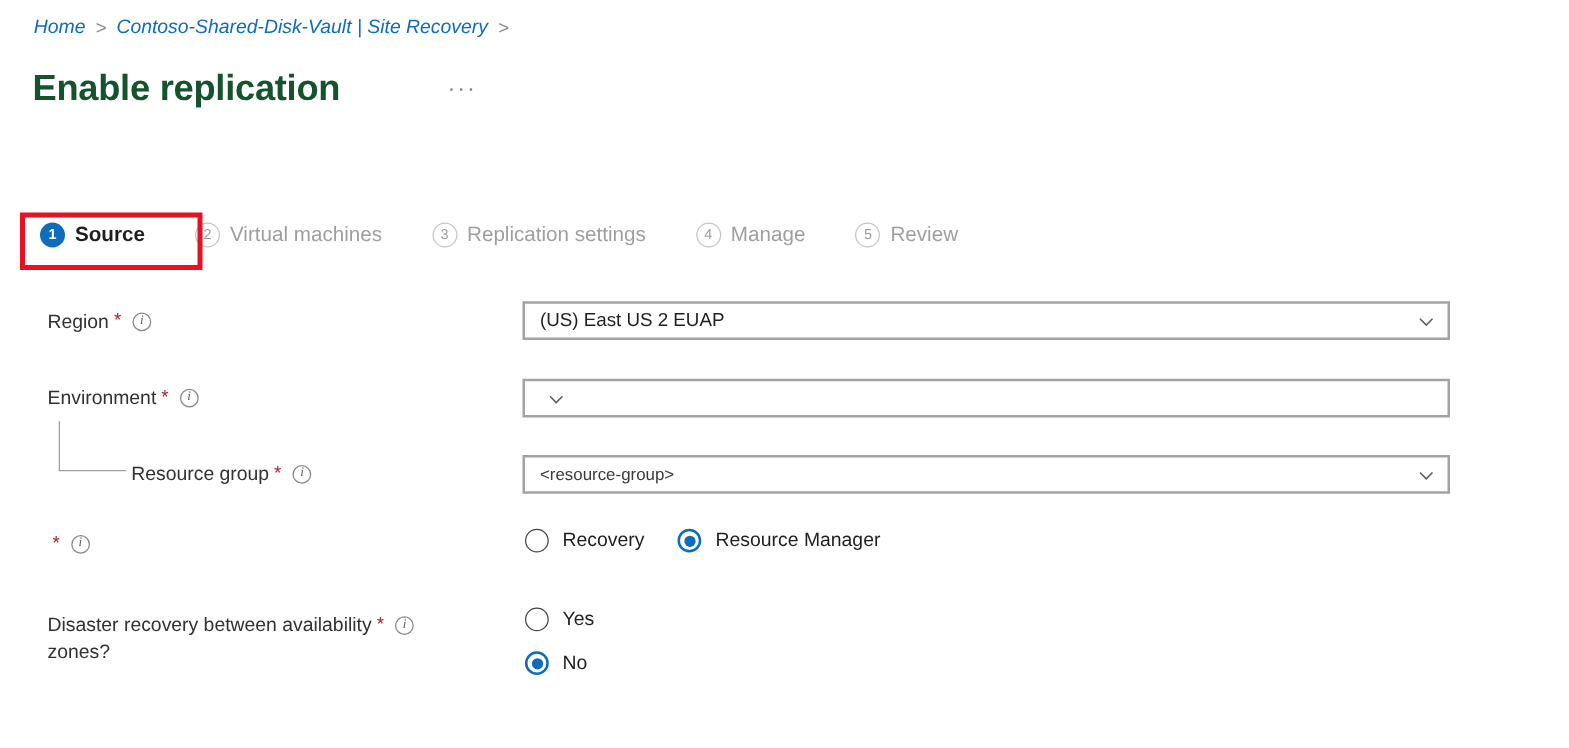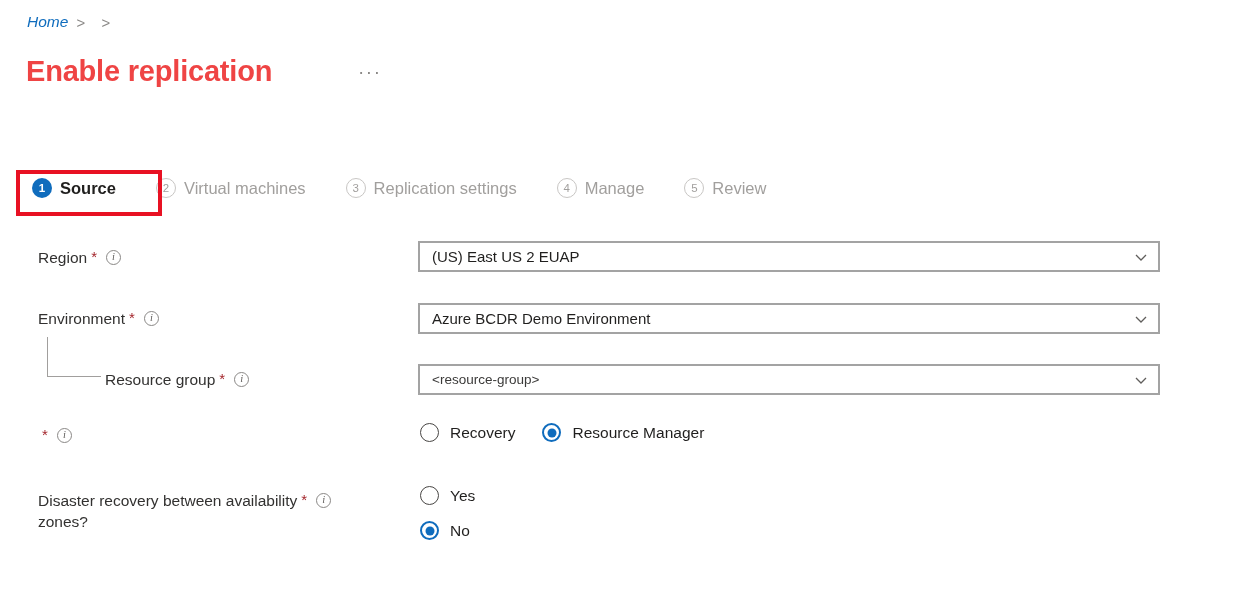--- a/index.html
+++ b/index.html
@@ -41,21 +41,21 @@
   }
 
   
   .page-title {
     position: absolute;
     left: 26px;
     top: 54px;
     font-size: 29px;
     font-weight: 600;
     letter-spacing: -0.2px;
-    color: #ef4444;
+    color: #14532d;
     line-height: 1.2;
   }
   .title-ellipsis {
     position: absolute;
     left: 358px;
     top: 62px;
     font-size: 19px;
     color: #8a8886;
     letter-spacing: 1.5px;
     cursor: pointer;
@@ -254,20 +254,21 @@
     color: #201f1e;
     white-space: nowrap;
   }
 </style>
 </head>
 <body>
 
 <div class="breadcrumb">
   <span class="crumb-link">Home</span>
   <span class="crumb-sep">&gt;</span>
+  <span class="crumb-link">Contoso-Shared-Disk-Vault | Site Recovery</span>
   <span class="crumb-sep">&gt;</span>
 </div>
 
 <div class="page-title">Enable replication</div>
 <div class="title-ellipsis">···</div>
 
 <div class="steps">
 
   <div class="step active">
     <span class="step-badge">1</span>
@@ -313,21 +314,20 @@
         </svg>
     </span>
   </div>
 
   <div class="label" style="left:38px; top:308px;">
     <span class="label-text">Environment</span>
     <span class="req">*</span>
     <span class="info-icon">i</span>
   </div>
   <div class="dropdown" style="left:418px; top:303px;">
-    <span class="dd-value">Azure BCDR Demo Environment</span>
     <span class="chevron">
       <svg width="14" height="14" viewBox="0 0 14 14">
           <path d="M2 5 L7 10 L12 5" fill="none" stroke="currentColor" stroke-width="1.3"></path>
         </svg>
     </span>
   </div>
 
   <div class="tree-connector"></div>
 
   <div class="label" style="left:105px; top:369px;">

